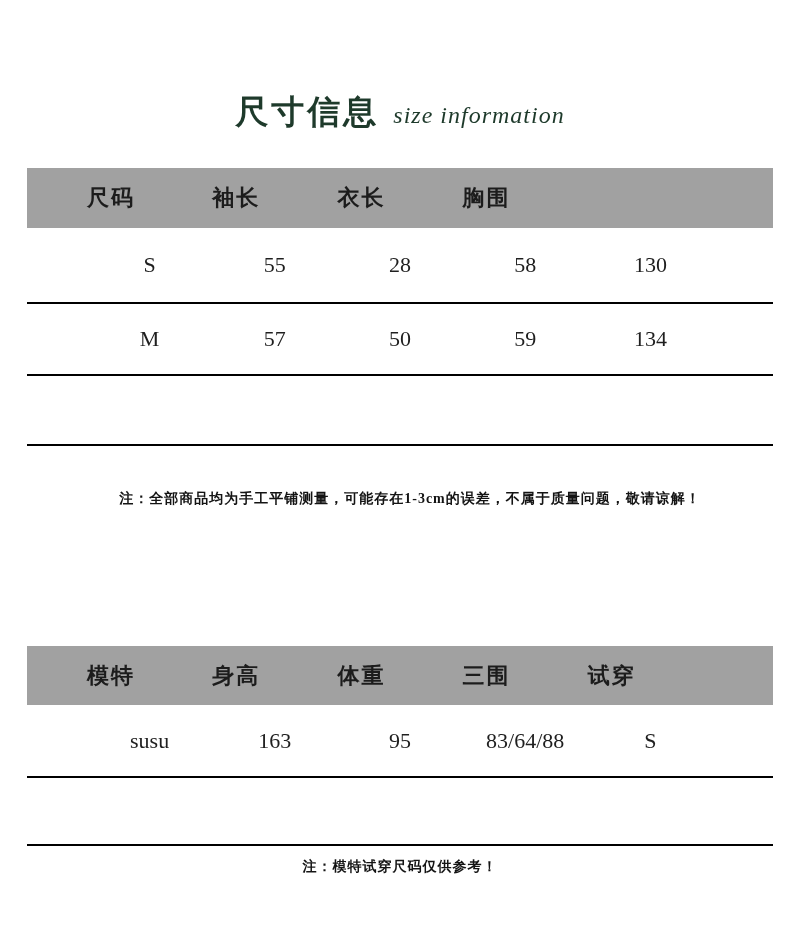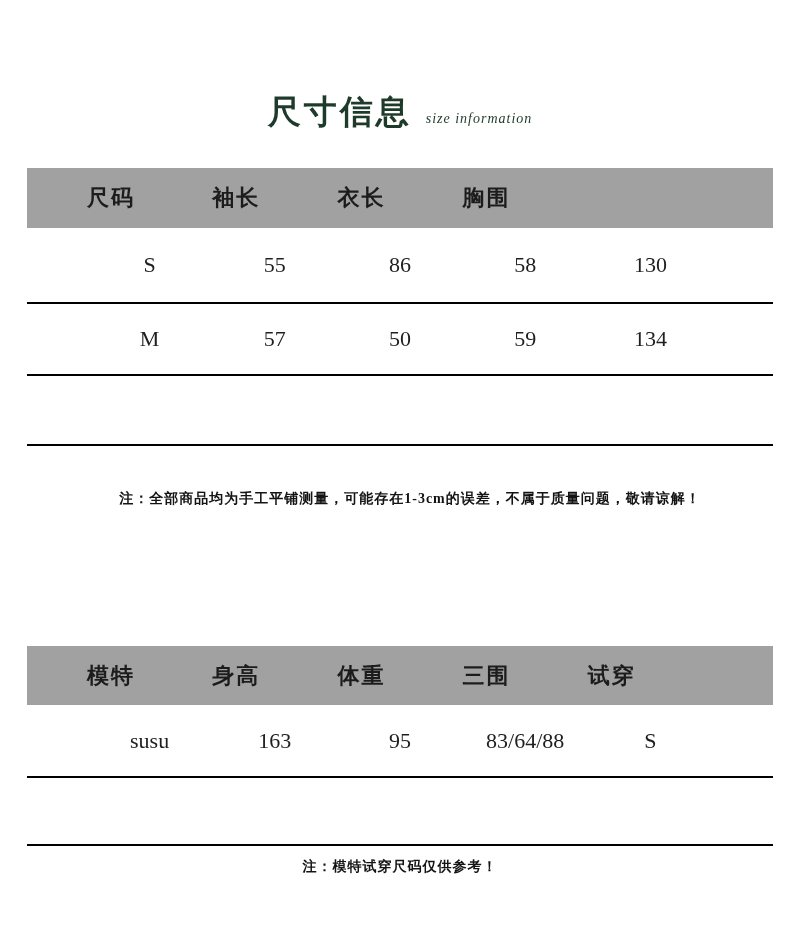--- a/index.html
+++ b/index.html
@@ -20,21 +20,21 @@
     padding-top: 90px;
     height: 42px;
   }
   .title-cn {
     font-size: 33px;
     font-weight: bold;
     letter-spacing: 3px;
     color: #1e3a2b;
   }
   .title-en {
-    font-size: 14px;
+    font-size: 24px;
     font-style: italic;
     color: #1e3a2b;
     letter-spacing: 1px;
   }
   .tbl {
     width: 746px;
     margin: 0 auto;
     box-sizing: border-box;
   }
   .size-tbl { margin-top: 36px; }
@@ -96,21 +96,21 @@
   <div class="tbl size-tbl">
     <div class="tbl-header">
       <span>尺码</span>
       <span>袖长</span>
       <span>衣长</span>
       <span>胸围</span>
     </div>
     <div class="tbl-row row-s">
       <span>S</span>
       <span>55</span>
-      <span>86</span>
+      <span>28</span>
       <span>58</span>
       <span>130</span>
     </div>
     <div class="tbl-row row-m">
       <span>M</span>
       <span>57</span>
       <span>50</span>
       <span>59</span>
       <span>134</span>
     </div>

